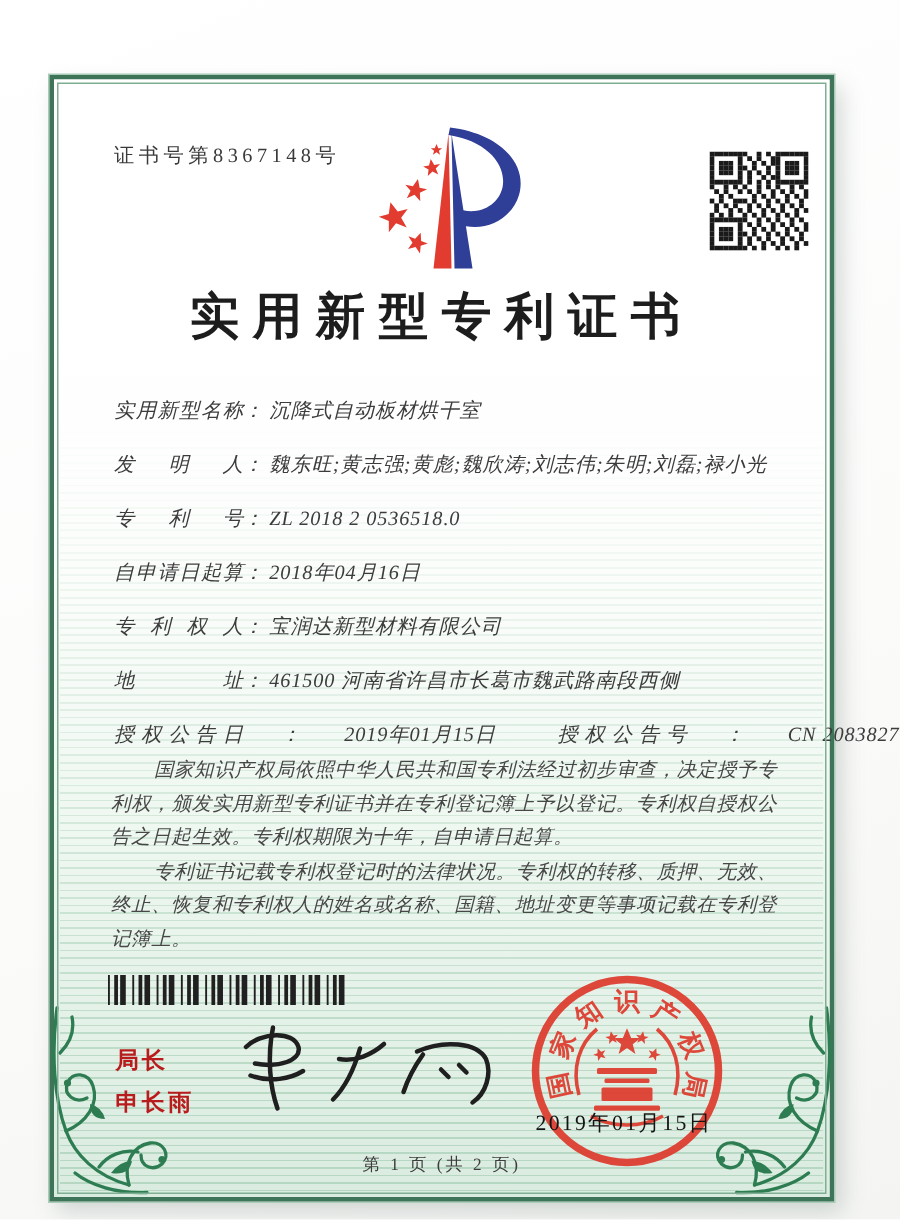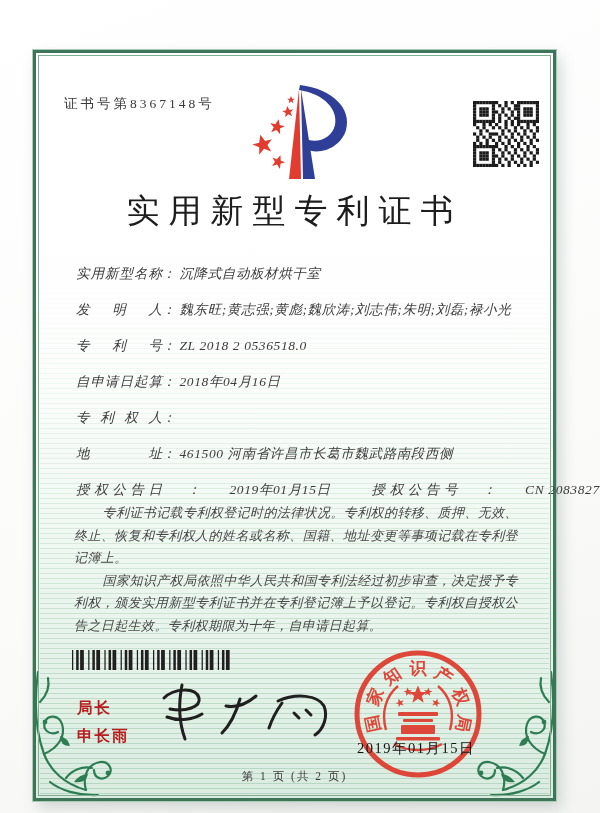--- a/index.html
+++ b/index.html
@@ -18,26 +18,26 @@
   }
   .cert::after{content:"";position:absolute;inset:2px;border:1px solid #7fae92;pointer-events:none;}
   .tint{position:absolute;inset:0;background:linear-gradient(180deg,#ffffff 22%,#fbfdfb 45%,#eef7f0 68%,#e2f0e6 88%,#daebe0 100%);}
   .waves{
     position:absolute;inset:4px;
     background:repeating-linear-gradient(0deg, rgba(96,168,124,.30) 0 1px, rgba(255,255,255,0) 1px 5px);
     -webkit-mask-image:linear-gradient(180deg, rgba(0,0,0,0) 30%, rgba(0,0,0,.55) 62%, #000 90%);
             mask-image:linear-gradient(180deg, rgba(0,0,0,0) 30%, rgba(0,0,0,.55) 62%, #000 90%);
   }
   
-  .cert-number{position:absolute;left:28px;top:42px;font-size:13.5px;letter-spacing:3px;color:#3a3a3a;}
+  .cert-number{position:absolute;left:40px;top:42px;font-size:13.5px;letter-spacing:3px;color:#3a3a3a;}
   .logo{position:absolute;left:197px;top:26px;width:140px;height:112px;}
   .qr{position:absolute;left:437px;top:48px;width:66px;height:66px;background:#fff;}
   .title{
     position:absolute;left:0;top:136px;width:100%;margin:0;text-align:center;
-    font-size:33px;font-weight:400;letter-spacing:9px;color:#1d1d1d;
+    font-size:33px;font-weight:700;letter-spacing:9px;color:#1d1d1d;
   }
   
   .fields{position:absolute;left:40px;top:211px;right:26px;}
   .row{display:flex;align-items:baseline;margin-bottom:17px;font-size:13.5px;color:#3c3c3c;line-height:19px;font-style:italic;}
   .lbl{display:inline-block;width:86px;text-align:justify;text-align-last:justify;color:#3c3c3c;flex:none;}
   .colon{flex:none;margin-right:4px;}
   .val{letter-spacing:.6px;white-space:nowrap;}
   .pair{display:flex;align-items:baseline;gap:25px;}
   .pair2{margin-left:41px;}
   
@@ -332,20 +332,21 @@
         <span class="val">ZL 2018 2 0536518.0</span>
       </div>
       <div class="row">
         <span class="lbl">自申请日起算</span>
           <span class="colon">：</span>
         <span class="val">2018年04月16日</span>
       </div>
       <div class="row">
         <span class="lbl">专利权人</span>
           <span class="colon">：</span>
+        <span class="val">宝润达新型材料有限公司</span>
       </div>
       <div class="row">
         <span class="lbl">地址</span>
           <span class="colon">：</span>
         <span class="val">461500 河南省许昌市长葛市魏武路南段西侧</span>
       </div>
       <div class="row">
         <span class="pair">
           <span class="lbl">授权公告日</span>
             <span class="colon">：</span>
@@ -353,22 +354,22 @@
         </span>
         <span class="pair pair2">
           <span class="lbl">授权公告号</span>
             <span class="colon">：</span>
           <span class="val">CN 208382796 U</span>
         </span>
       </div>
     </div>
 
     <div class="body-text">
+      <p>国家知识产权局依照中华人民共和国专利法经过初步审查，决定授予专利权，颁发实用新型专利证书并在专利登记簿上予以登记。专利权自授权公告之日起生效。专利权期限为十年，自申请日起算。</p>
       <p>专利证书记载专利权登记时的法律状况。专利权的转移、质押、无效、终止、恢复和专利权人的姓名或名称、国籍、地址变更等事项记载在专利登记簿上。</p>
-      <p>国家知识产权局依照中华人民共和国专利法经过初步审查，决定授予专利权，颁发实用新型专利证书并在专利登记簿上予以登记。专利权自授权公告之日起生效。专利权期限为十年，自申请日起算。</p>
     </div>
 
     <svg class="barcode" id="barcode" viewBox="0 0 164 20" preserveAspectRatio="none" aria-hidden="true">
         <rect x="2" y="0" width="1.25" height="20" fill="#202020"></rect>
         <rect x="6.15" y="0" width="2.5" height="20" fill="#202020"></rect>
         <rect x="10.100000000000001" y="0" width="3.75" height="20" fill="#202020"></rect>
         <rect x="18.200000000000003" y="0" width="1.25" height="20" fill="#202020"></rect>
         <rect x="22.35" y="0" width="2.5" height="20" fill="#202020"></rect>
         <rect x="26.3" y="0" width="3.75" height="20" fill="#202020"></rect>
         <rect x="34.4" y="0" width="1.25" height="20" fill="#202020"></rect>

